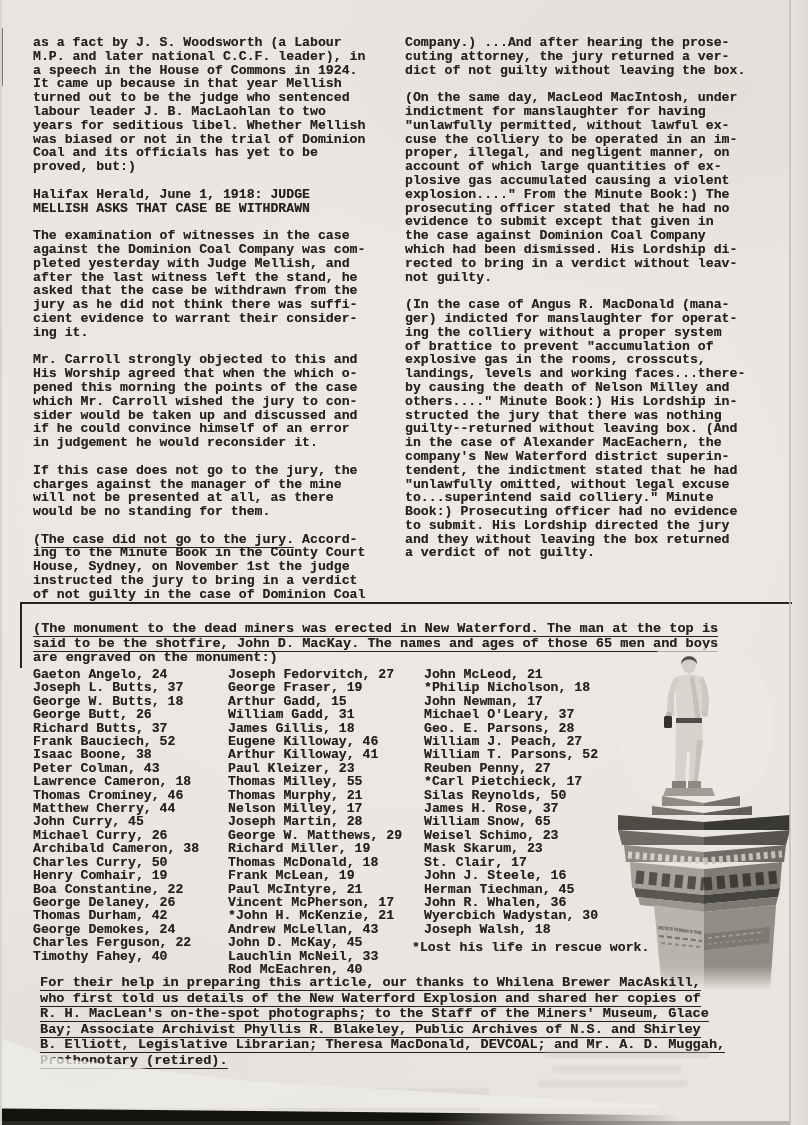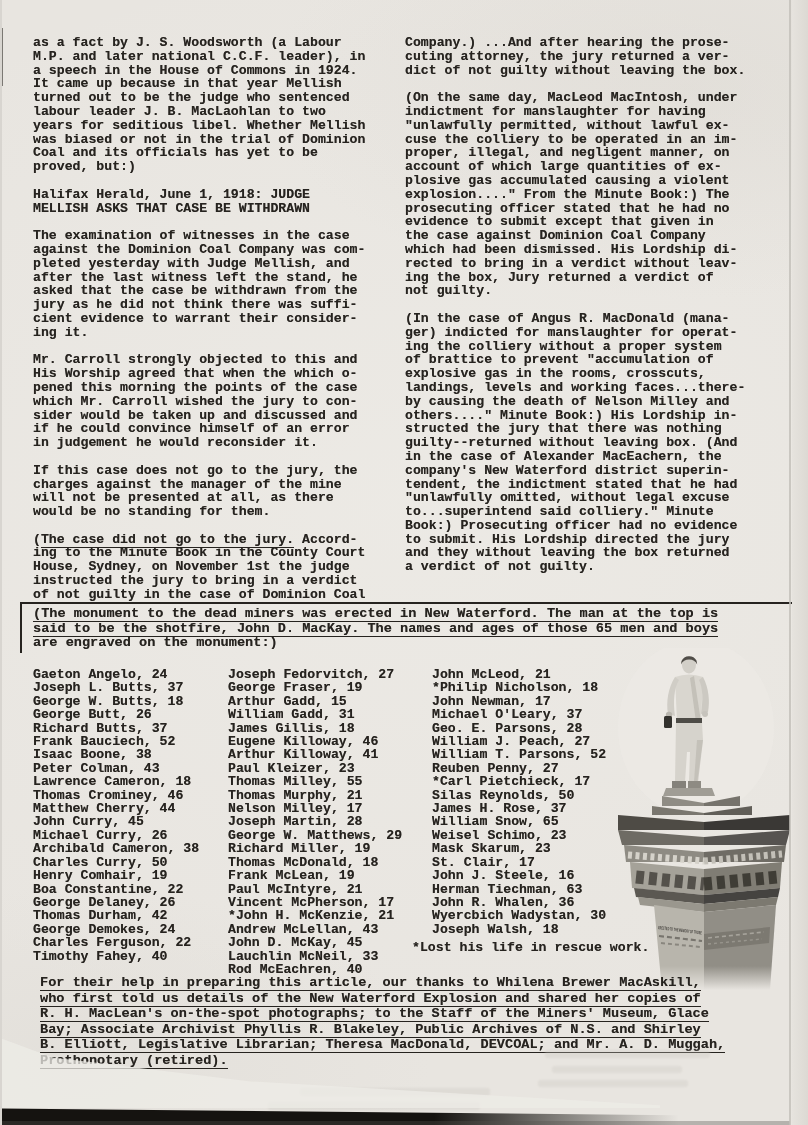--- a/index.html
+++ b/index.html
@@ -15,26 +15,26 @@
     color:#26231f; font-weight:bold;text-decoration:underline;
   }
   .tline { white-space:pre; text-shadow:0 0 .5px rgba(38,35,31,.55); }
   .u { border-bottom:1.6px solid #26231f; }
   .col { position:absolute; font-size:13.2px; line-height:13.8px; }
   .left-col  { left:33px;  top:36px; width:372px; }
   .right-col { left:405px; top:36px; width:392px; }
   .monument-note {
     position:absolute; left:20px; top:602px; width:772px;
     border-top:2.5px solid #26231f; border-left:2.5px solid #26231f;
-    padding:3px 0 2px 11px; font-size:13.6px; line-height:14.6px;
+    padding:18px 0 2px 11px; font-size:13.6px; line-height:14.6px;
   }
   .names { position:absolute; top:668px; font-size:13.2px; line-height:13.4px; }
   .names-c1 { left:33px; }
   .names-c2 { left:228px; }
-  .names-c3 { left:424px;margin-left:8px; }
+  .names-c3 { left:424px; }
   .footnote { position:absolute; left:412px; top:940px; font-size:13.2px; white-space:pre; text-shadow:0 0 .5px rgba(38,35,31,.55); }
   .footer { position:absolute; left:40px; top:975px; font-size:13.6px; line-height:15.6px; }
   .photo { position:absolute; left:612px; top:648px; width:183px; height:342px; }
   
   .edge-right-line { position:absolute; left:789px; top:0; width:2px; height:1125px; background:#c2bfb9; opacity:.8; }
   .edge-right-strip { position:absolute; left:792px; top:0; width:16px; height:1125px; background:linear-gradient(to right,#e6e3de,#dcd9d3); }
   .edge-left-tick { position:absolute; left:0; top:28px; width:3px; height:58px; background:#7b7873; }
   .edge-left-faint { position:absolute; left:0; top:0; width:2px; height:1125px; background:#d8d5d0; }
   .light-wedge { position:absolute; left:0; top:1038px; width:660px; height:70px; background:#eeece7; opacity:.75;
     clip-path:polygon(0 0, 8% 28%, 38% 62%, 100% 96%, 100% 100%, 0 100%); }
@@ -108,21 +108,20 @@
       <div class="tline">cuse the colliery to be operated in an im-</div>
       <div class="tline">proper, illegal, and negligent manner, on</div>
       <div class="tline">account of which large quantities of ex-</div>
       <div class="tline">plosive gas accumulated causing a violent</div>
       <div class="tline">explosion...." From the Minute Book:) The</div>
       <div class="tline">prosecuting officer stated that he had no</div>
       <div class="tline">evidence to submit except that given in</div>
       <div class="tline">the case against Dominion Coal Company</div>
       <div class="tline">which had been dismissed. His Lordship di-</div>
       <div class="tline">rected to bring in a verdict without leav-</div>
-      <div class="tline">ing the box, Jury returned a verdict of</div>
       <div class="tline">not guilty.</div>
       <div class="tline">&nbsp;</div>
       <div class="tline">(In the case of Angus R. MacDonald (mana-</div>
       <div class="tline">ger) indicted for manslaughter for operat-</div>
       <div class="tline">ing the colliery without a proper system</div>
       <div class="tline">of brattice to prevent "accumulation of</div>
       <div class="tline">explosive gas in the rooms, crosscuts,</div>
       <div class="tline">landings, levels and working faces...there-</div>
       <div class="tline">by causing the death of Nelson Milley and</div>
       <div class="tline">others...." Minute Book:) His Lordship in-</div>
@@ -204,21 +203,21 @@
       <div class="tline">William T. Parsons, 52</div>
       <div class="tline">Reuben Penny, 27</div>
       <div class="tline">*Carl Pietchieck, 17</div>
       <div class="tline">Silas Reynolds, 50</div>
       <div class="tline">James H. Rose, 37</div>
       <div class="tline">William Snow, 65</div>
       <div class="tline">Weisel Schimo, 23</div>
       <div class="tline">Mask Skarum, 23</div>
       <div class="tline">St. Clair, 17</div>
       <div class="tline">John J. Steele, 16</div>
-      <div class="tline">Herman Tiechman, 63</div>
+      <div class="tline">Herman Tiechman, 45</div>
       <div class="tline">John R. Whalen, 36</div>
       <div class="tline">Wyercbich Wadystan, 30</div>
       <div class="tline">Joseph Walsh, 18</div>
     </div>
 
   <div class="footnote">*Lost his life in rescue work.</div>
 
   <div class="photo">
     <svg width="183" height="342" viewBox="0 0 183 342">
       <defs>

